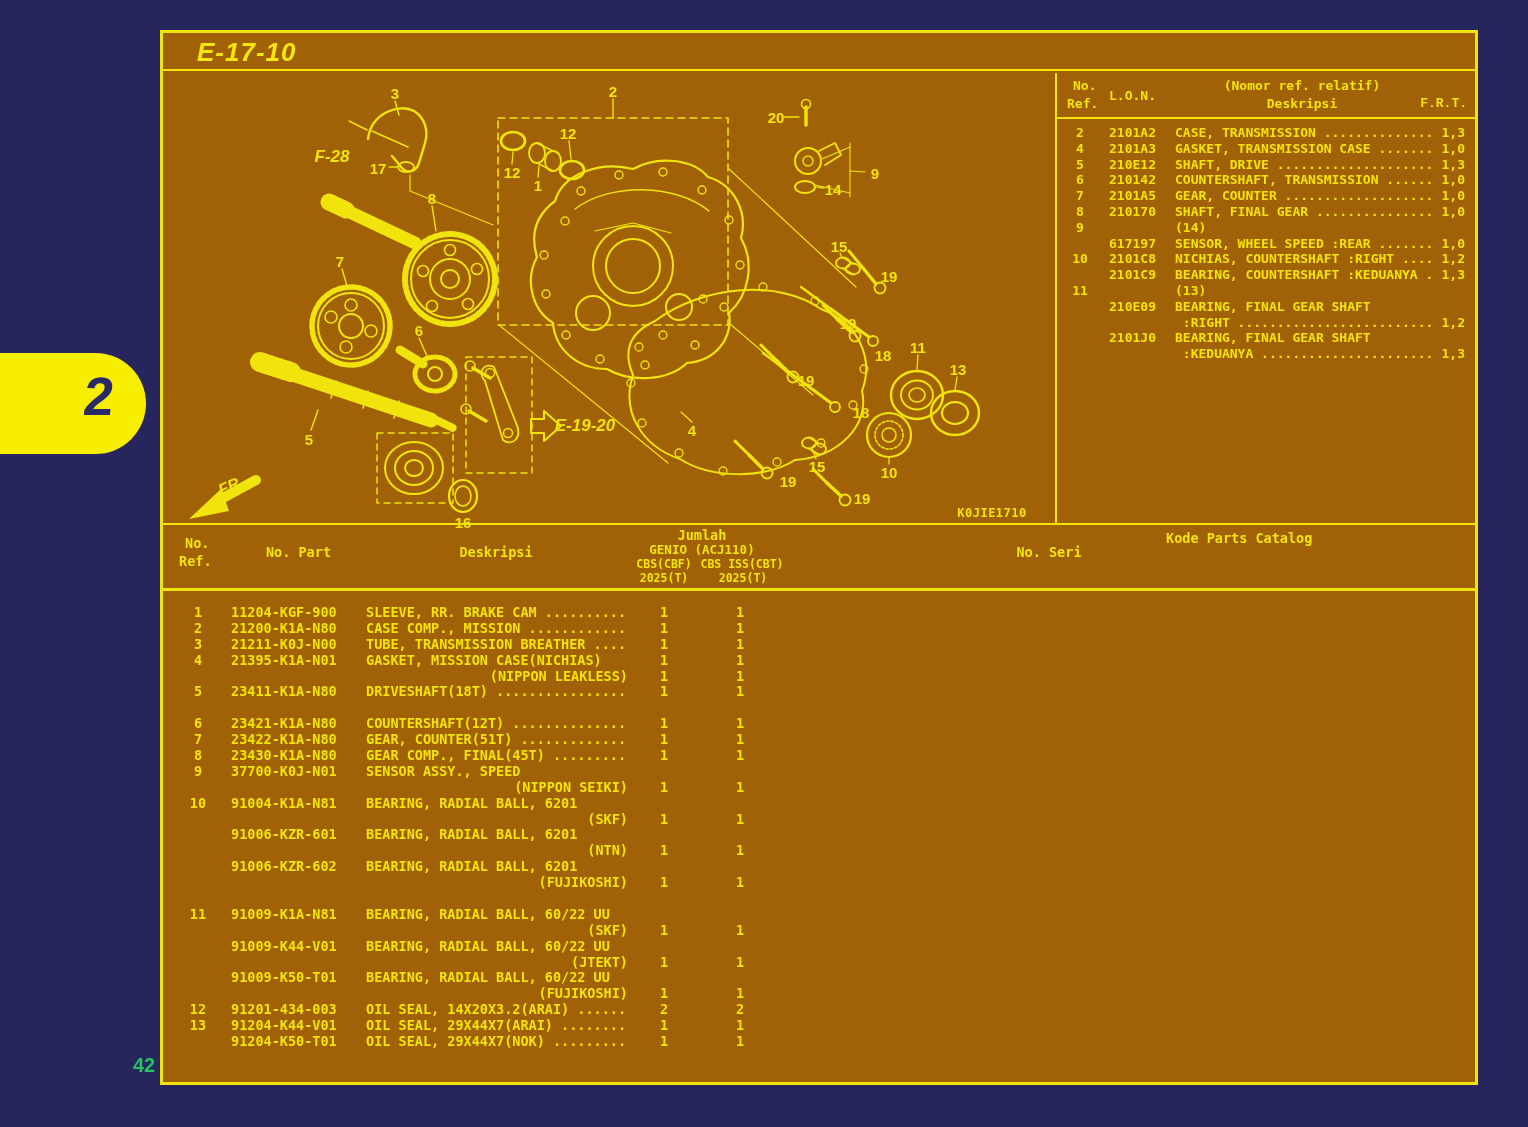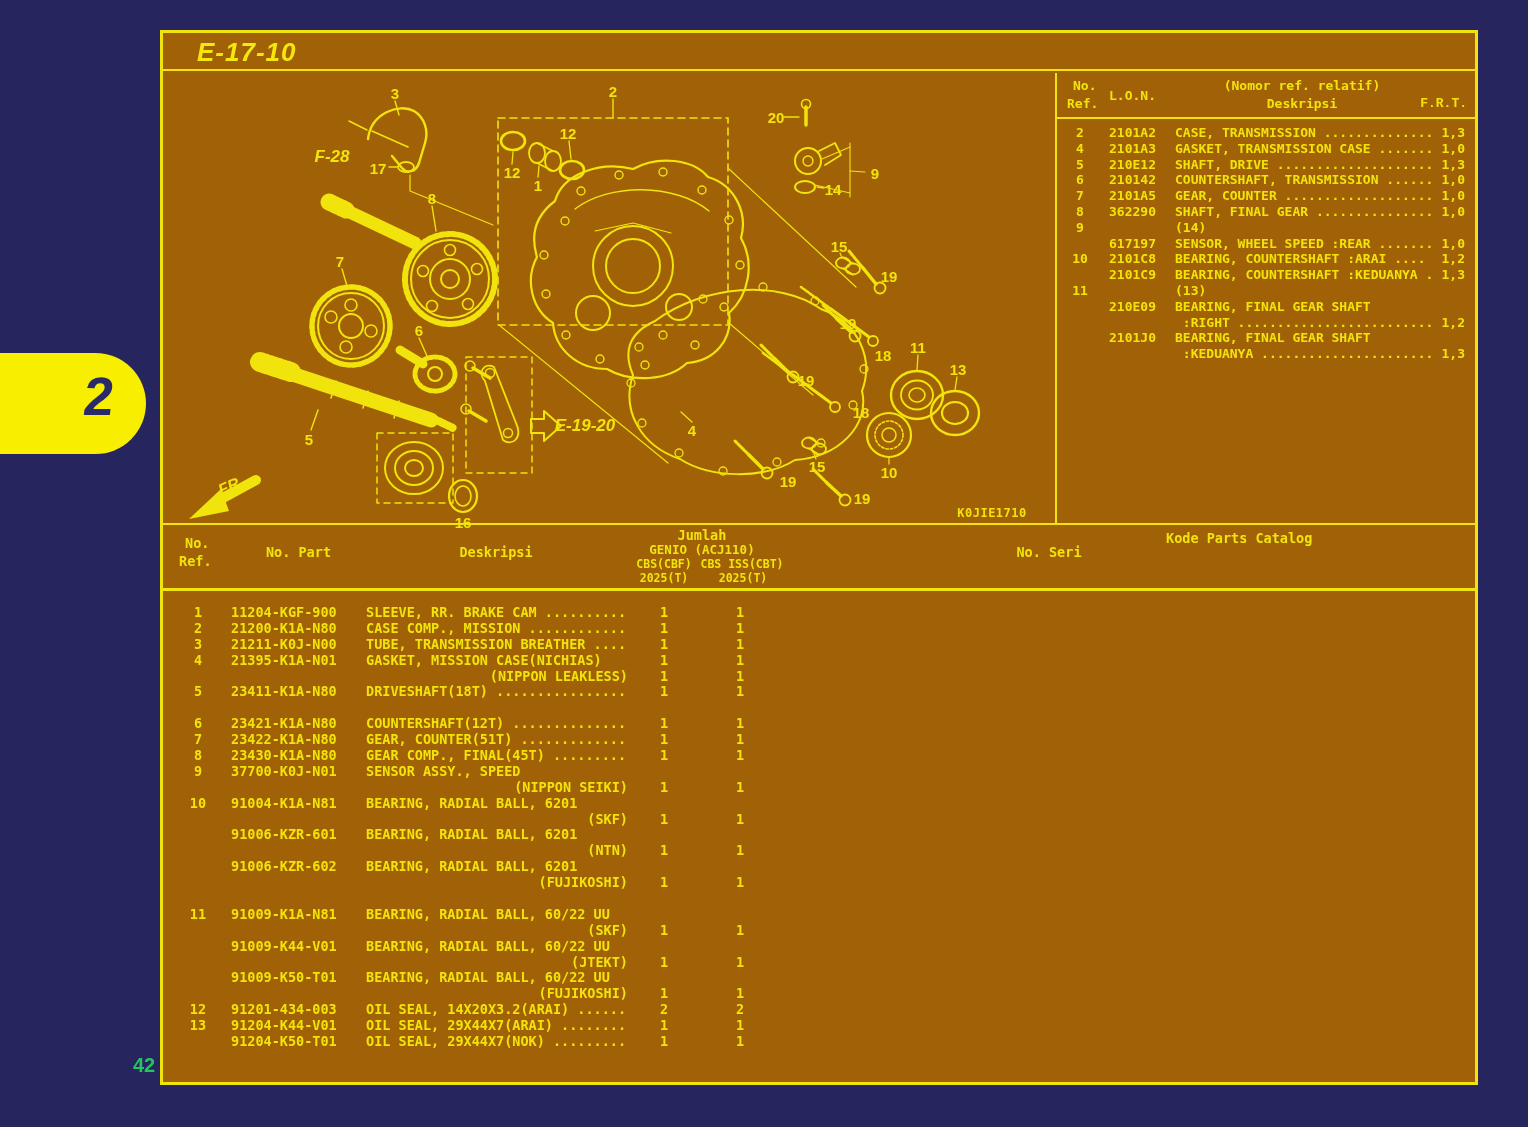--- a/index.html
+++ b/index.html
@@ -378,24 +378,24 @@
       <span class="h-note">(Nomor ref. relatif)</span>
       <span class="h-desc">Deskripsi</span>
       <span class="h-frt">F.R.T.</span>
     </div>
     <div class="rrows" id="ref-rows">
         <div class="rrow"><span class="rref">2</span><span class="rlon">2101A2</span><span class="rdesc">CASE, TRANSMISSION ..............</span><span class="rfrt">1,3</span></div>
         <div class="rrow"><span class="rref">4</span><span class="rlon">2101A3</span><span class="rdesc">GASKET, TRANSMISSION CASE .......</span><span class="rfrt">1,0</span></div>
         <div class="rrow"><span class="rref">5</span><span class="rlon">210E12</span><span class="rdesc">SHAFT, DRIVE ....................</span><span class="rfrt">1,3</span></div>
         <div class="rrow"><span class="rref">6</span><span class="rlon">210142</span><span class="rdesc">COUNTERSHAFT, TRANSMISSION ......</span><span class="rfrt">1,0</span></div>
         <div class="rrow"><span class="rref">7</span><span class="rlon">2101A5</span><span class="rdesc">GEAR, COUNTER ...................</span><span class="rfrt">1,0</span></div>
-        <div class="rrow"><span class="rref">8</span><span class="rlon">362290</span><span class="rdesc">SHAFT, FINAL GEAR ...............</span><span class="rfrt">1,0</span></div>
+        <div class="rrow"><span class="rref">8</span><span class="rlon">210170</span><span class="rdesc">SHAFT, FINAL GEAR ...............</span><span class="rfrt">1,0</span></div>
         <div class="rrow"><span class="rref">9</span><span class="rlon"></span><span class="rdesc">(14)</span><span class="rfrt"></span></div>
         <div class="rrow"><span class="rref"></span><span class="rlon">617197</span><span class="rdesc">SENSOR, WHEEL SPEED :REAR .......</span><span class="rfrt">1,0</span></div>
-        <div class="rrow"><span class="rref">10</span><span class="rlon">2101C8</span><span class="rdesc">BEARING, COUNTERSHAFT :ARAI ....</span><span class="rfrt">1,2</span></div>
+        <div class="rrow"><span class="rref">10</span><span class="rlon">2101C8</span><span class="rdesc">NICHIAS, COUNTERSHAFT :RIGHT ....</span><span class="rfrt">1,2</span></div>
         <div class="rrow"><span class="rref"></span><span class="rlon">2101C9</span><span class="rdesc">BEARING, COUNTERSHAFT :KEDUANYA .</span><span class="rfrt">1,3</span></div>
         <div class="rrow"><span class="rref">11</span><span class="rlon"></span><span class="rdesc">(13)</span><span class="rfrt"></span></div>
         <div class="rrow"><span class="rref"></span><span class="rlon">210E09</span><span class="rdesc">BEARING, FINAL GEAR SHAFT</span><span class="rfrt"></span></div>
         <div class="rrow"><span class="rref"></span><span class="rlon"></span><span class="rdesc"> :RIGHT .........................</span><span class="rfrt">1,2</span></div>
         <div class="rrow"><span class="rref"></span><span class="rlon">2101J0</span><span class="rdesc">BEARING, FINAL GEAR SHAFT</span><span class="rfrt"></span></div>
         <div class="rrow"><span class="rref"></span><span class="rlon"></span><span class="rdesc"> :KEDUANYA ......................</span><span class="rfrt">1,3</span></div>
       </div>
   </div>
 
   <div class="partshead">

